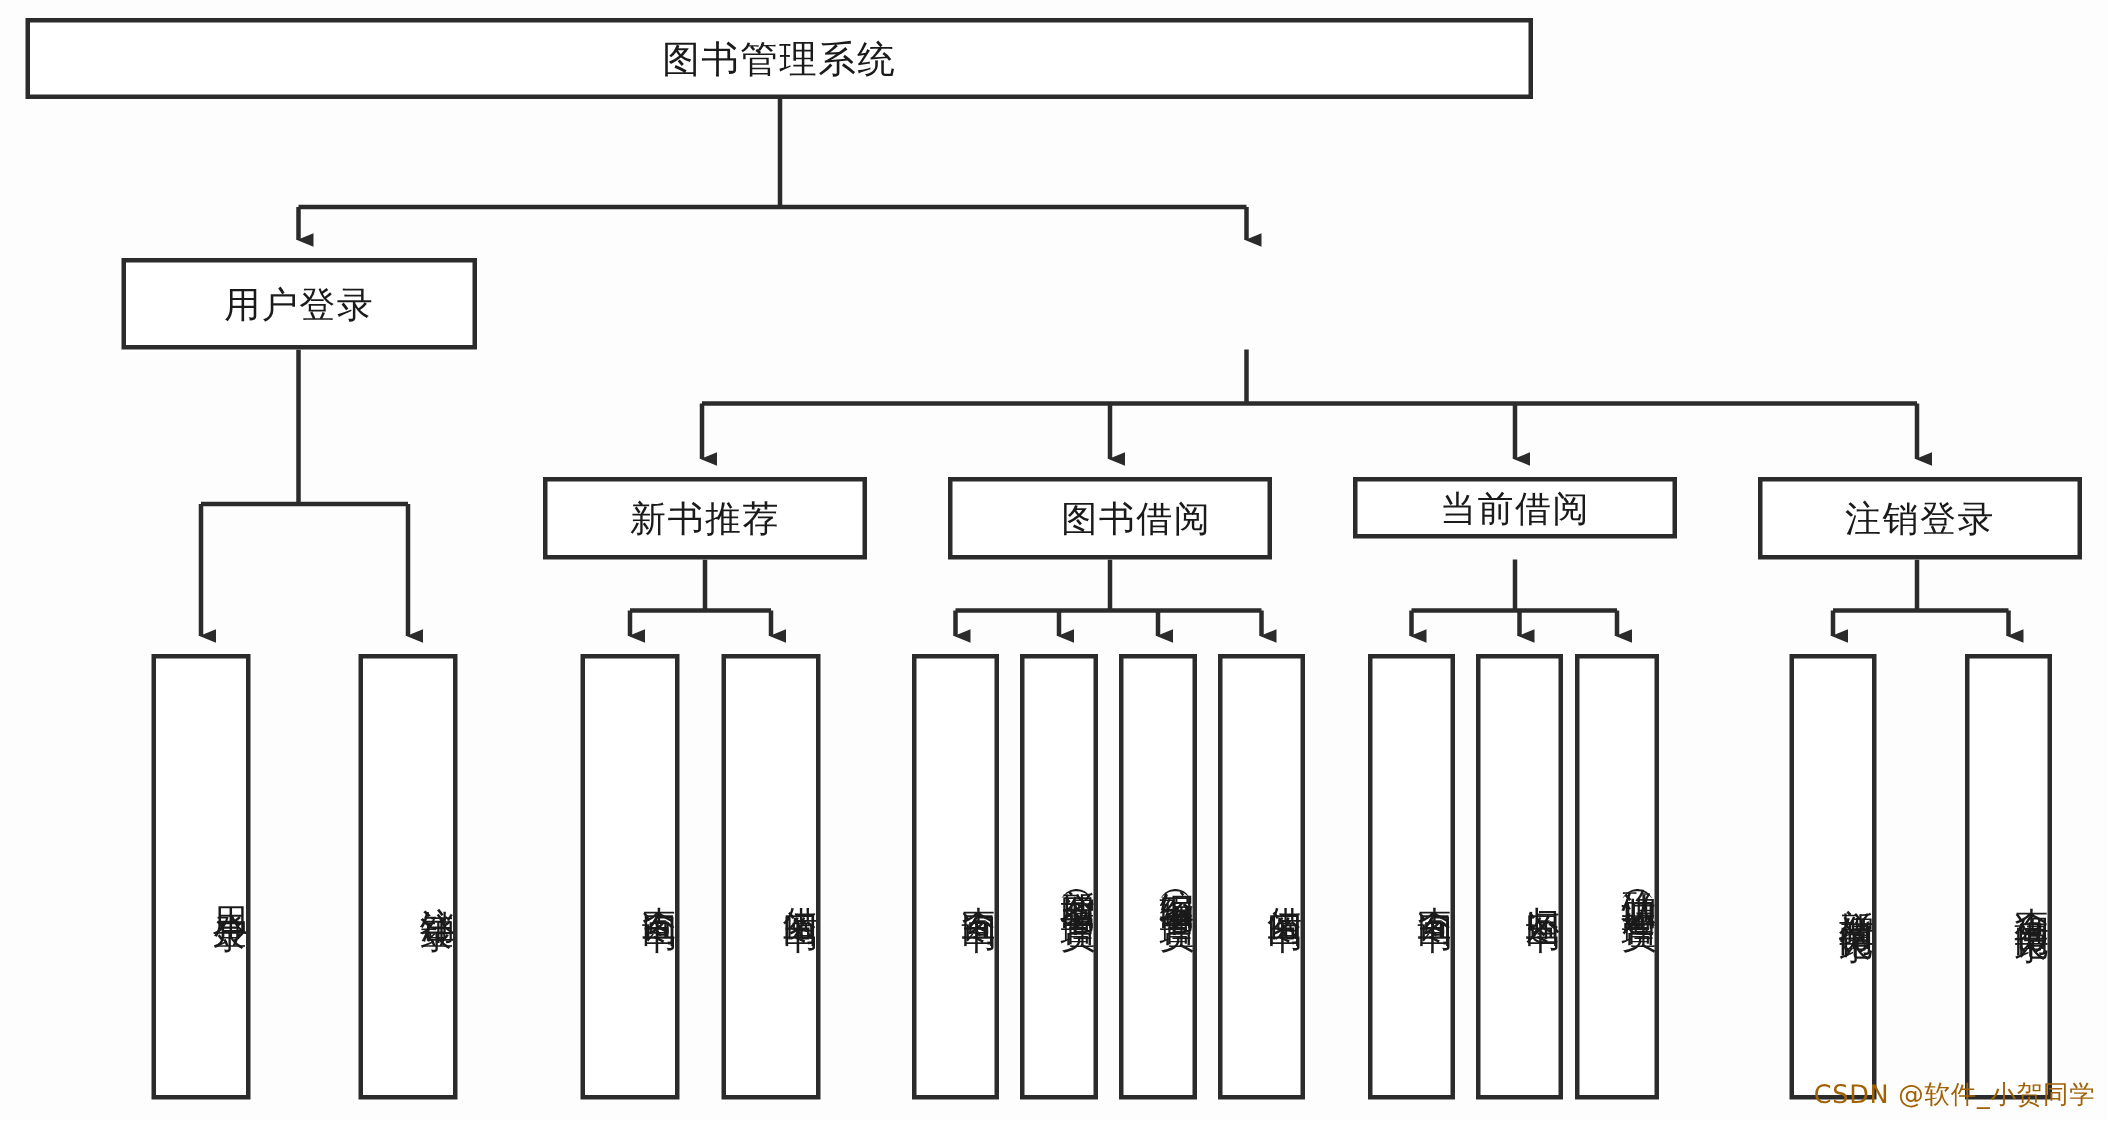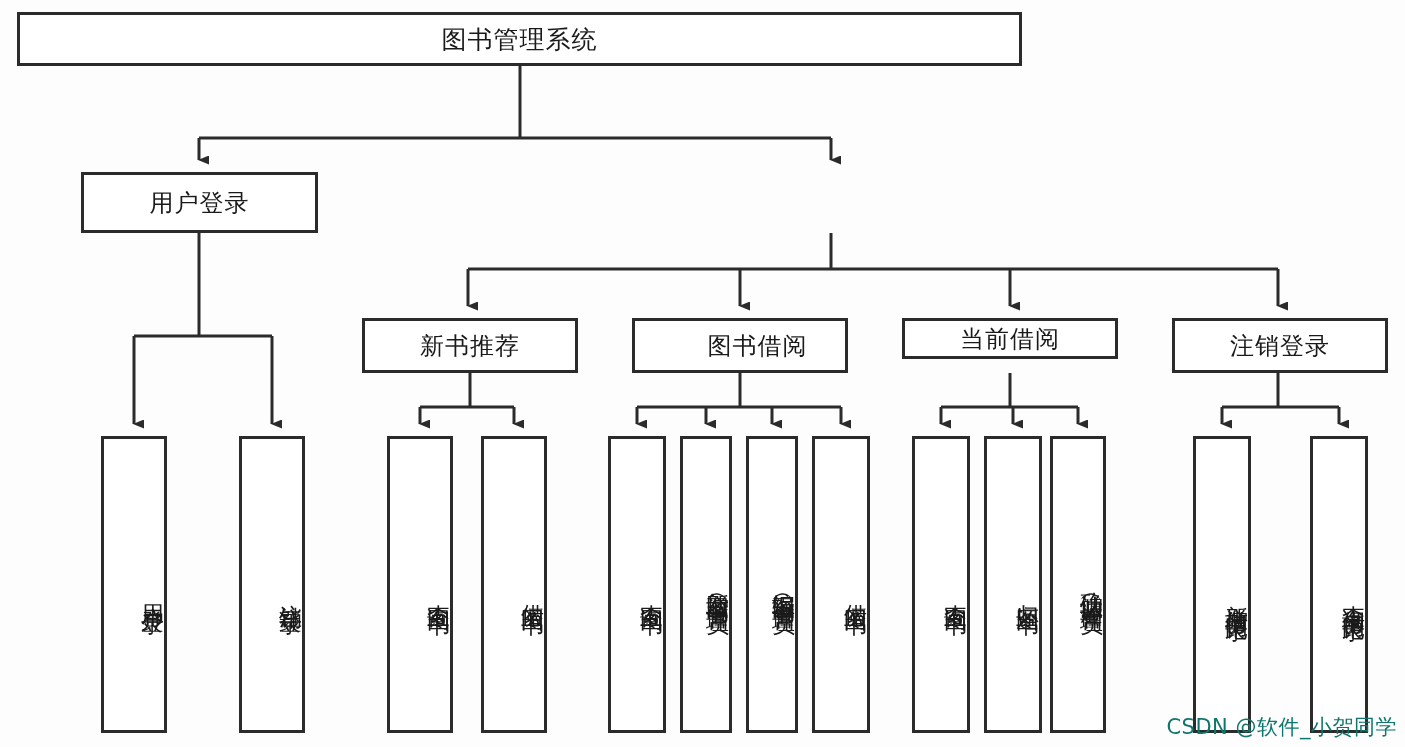--- a/index.html
+++ b/index.html
@@ -55,22 +55,22 @@
     white-space: nowrap;
   }
   .node.root {
     font-size: 25px;
     font-family: Liberation Mono, monospace;
   }
   #watermark {
     position: absolute;
     right: 8px;
     bottom: 6px;
-    font-size: 21px;
-    color: #0f766e;
+    font-size: 17px;
+    color: #a16207;
     letter-spacing: 0.5px;
     white-space: nowrap;
   }
 </style>
 </head>
 <body>
 
 <div id="canvas">
 
   <svg id="wires" viewBox="0 0 1405 747">

